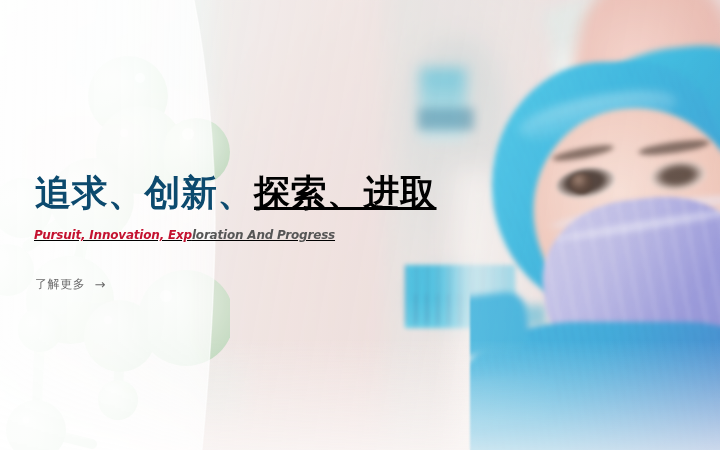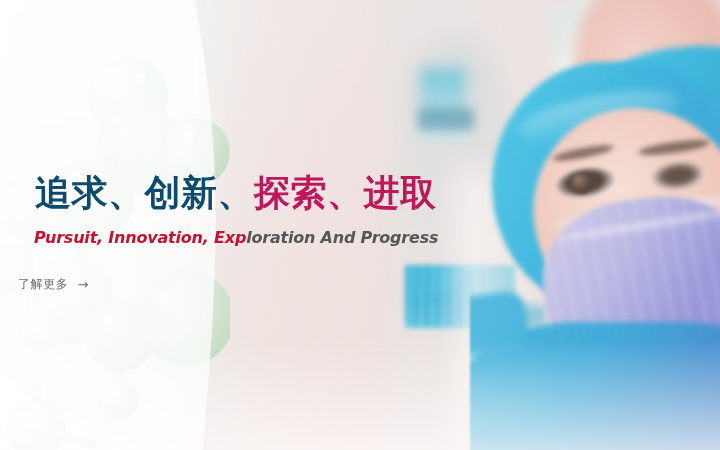--- a/index.html
+++ b/index.html
@@ -224,25 +224,25 @@
 
   .headline{
     position:absolute;left:35px;top:172px;
     font-family:"DejaVu Sans","Liberation Sans",sans-serif;
     font-size:36px;font-weight:700;line-height:1.18;
     letter-spacing:.5px;white-space:nowrap;
   }
   .subhead{
     position:absolute;left:34px;top:228px;
     font-family:"DejaVu Sans","Liberation Sans",sans-serif;
-    font-size:16px;font-weight:700;font-style:italic;
-    letter-spacing:-.2px;white-space:nowrap;
+    font-size:12px;font-weight:700;font-style:italic;
+    letter-spacing:-.2px;white-space:nowrap;text-decoration:underline;
   }
   .more{
-    position:absolute;left:18px;top:276px;
+    position:absolute;left:35px;top:276px;
     display:flex;align-items:center;gap:9px;
     font-family:"DejaVu Sans","Liberation Sans",sans-serif;
     font-size:12px;letter-spacing:.6px;
     cursor:pointer;text-decoration:none;
   }
   .more .arrow{font-size:13px;line-height:1;display:inline-block;}
 </style>
 </head>
 <body>
 
@@ -371,21 +371,21 @@
         </linearGradient>
       </defs>
       <path d="M0 0 L194 0 C 208 70, 216 160, 215 232 C 214 312, 208 386, 202 450 L0 450 Z" fill="url(#pnl)"></path>
       <path d="M194 0 C 208 70, 216 160, 215 232 C 214 312, 208 386, 202 450" fill="none" stroke="#ffffff" stroke-opacity="0.55" stroke-width="1.4"></path>
     </svg>
   </div>
 
   <div class="copy">
 
     <div class="headline">
-      <span style="color:#0c4a6e;">追求、创新、</span><span style="color:#be185d;">探索、进取</span>
+      <span style="color:#0c4a6e;">追求、创新、</span><span style="color:#000000;text-decoration:underline;">探索、进取</span>
     </div>
 
     <div class="subhead">
       <span style="color:#C41230;">Pursuit, Innovation, Exp</span><span style="color:#565656;">loration And Progress</span>
     </div>
 
     <a class="more" href="#">
       <span style="color:#6b6b6b;">了解更多</span>
       <span class="arrow" style="color:#6b6b6b;">→</span>
     </a>

